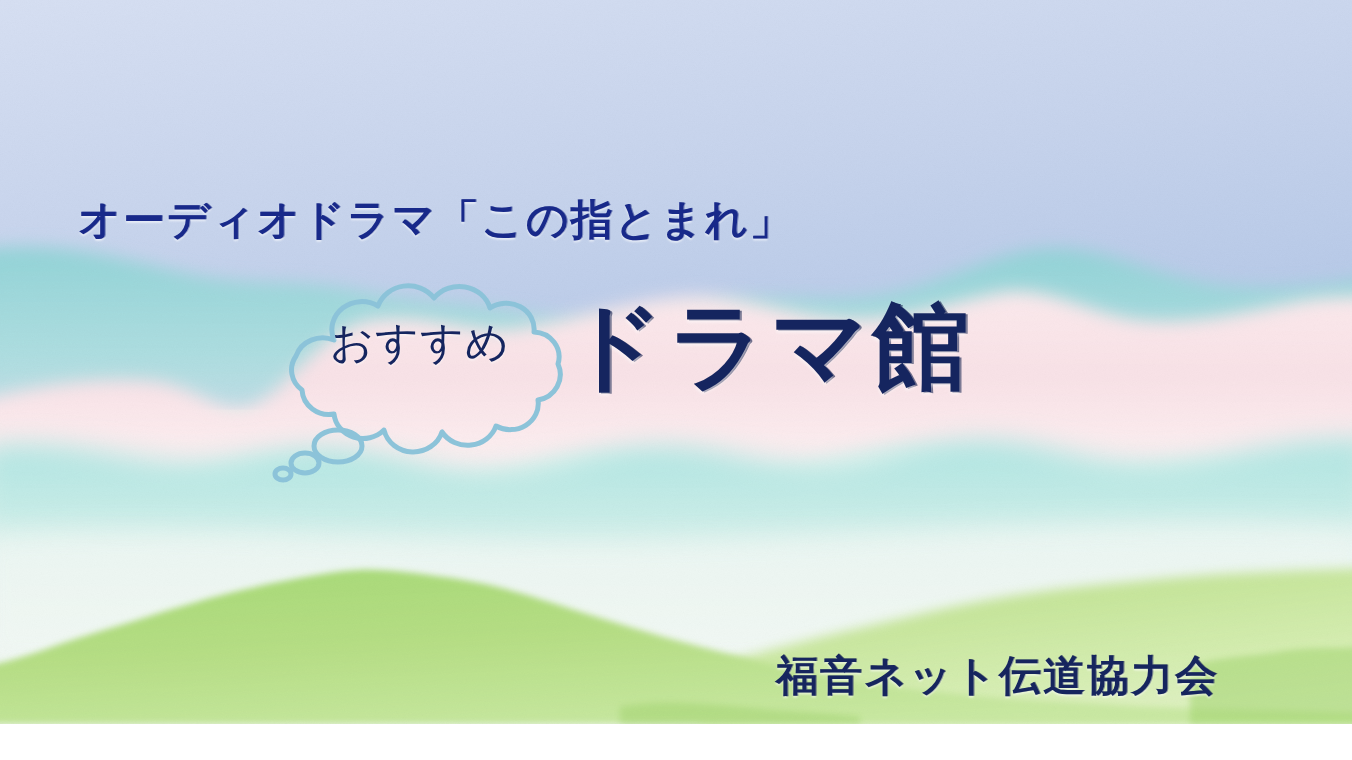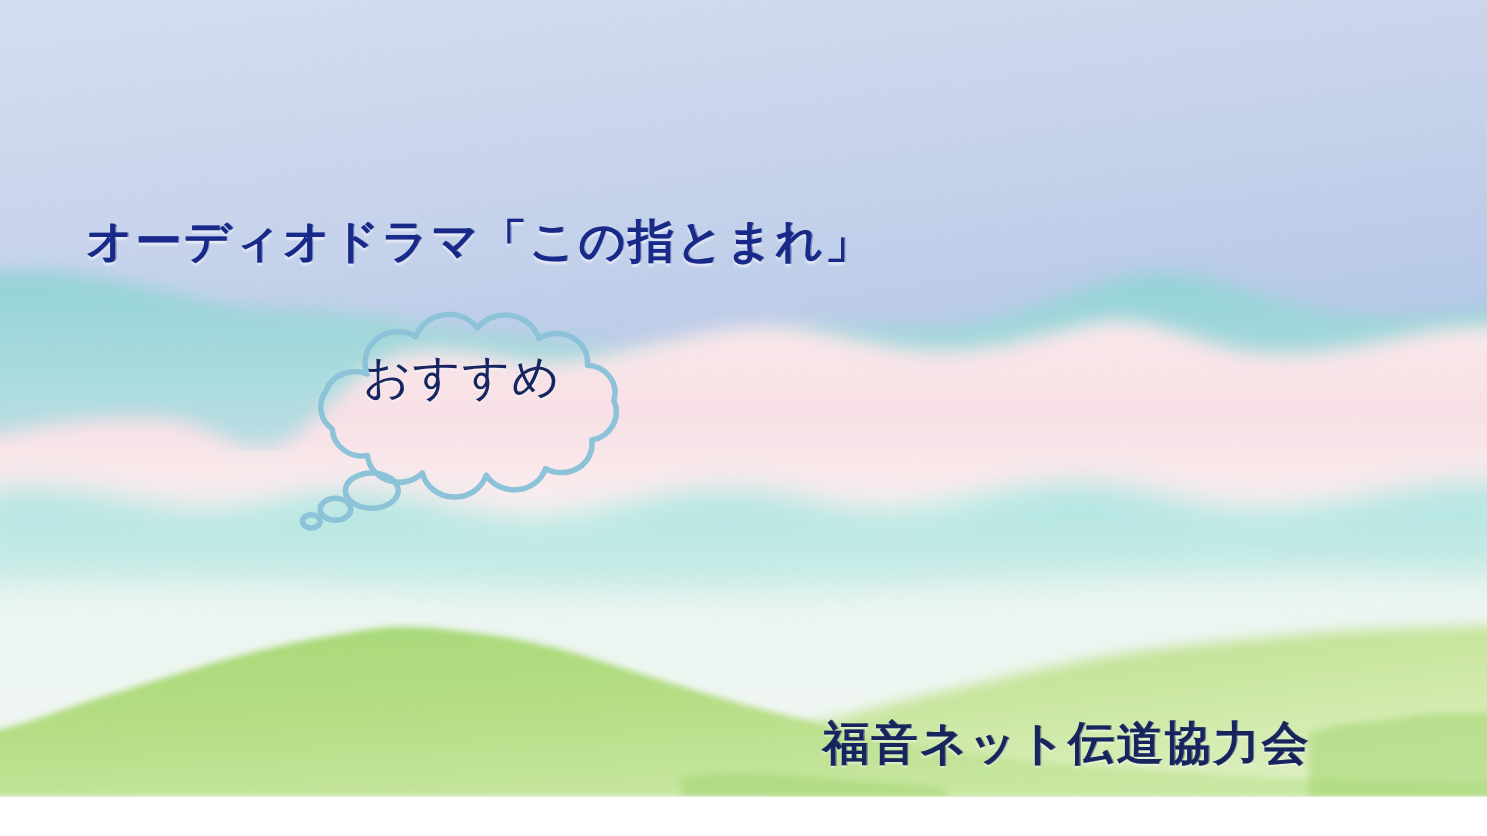--- a/index.html
+++ b/index.html
@@ -63,21 +63,21 @@
     letter-spacing: 4px;
     color: #15255f;
     white-space: nowrap;
     text-shadow:
       0 3px 3px rgba(255,255,255,.5),
       2px 1px 0 rgba(12,24,70,.6);
   }
 
   .footer-org {
     position: absolute;
-    left: 748px;
+    left: 776px;
     top: 648px;
     font-size: 42px;
     font-weight: 700;
     letter-spacing: 2px;
     color: #16255e;
     white-space: nowrap;
     text-shadow:
       0 2px 2px rgba(255,255,255,.5),
       1px 0 0 rgba(12,24,70,.55);
   }
@@ -300,16 +300,17 @@
 
         <ellipse cx="66" cy="166" rx="24" ry="16"></ellipse>
         <ellipse cx="33" cy="183" rx="14" ry="10"></ellipse>
         <ellipse cx="11" cy="194" rx="8" ry="6"></ellipse>
       </g>
     </svg>
   </div>
 
   <div class="bubble-text">おすすめ</div>
 
+  <div class="brand">ドラマ館</div>
 
   <div class="footer-org">福音ネット伝道協力会</div>
 
 </div>
 
 </body></html>

